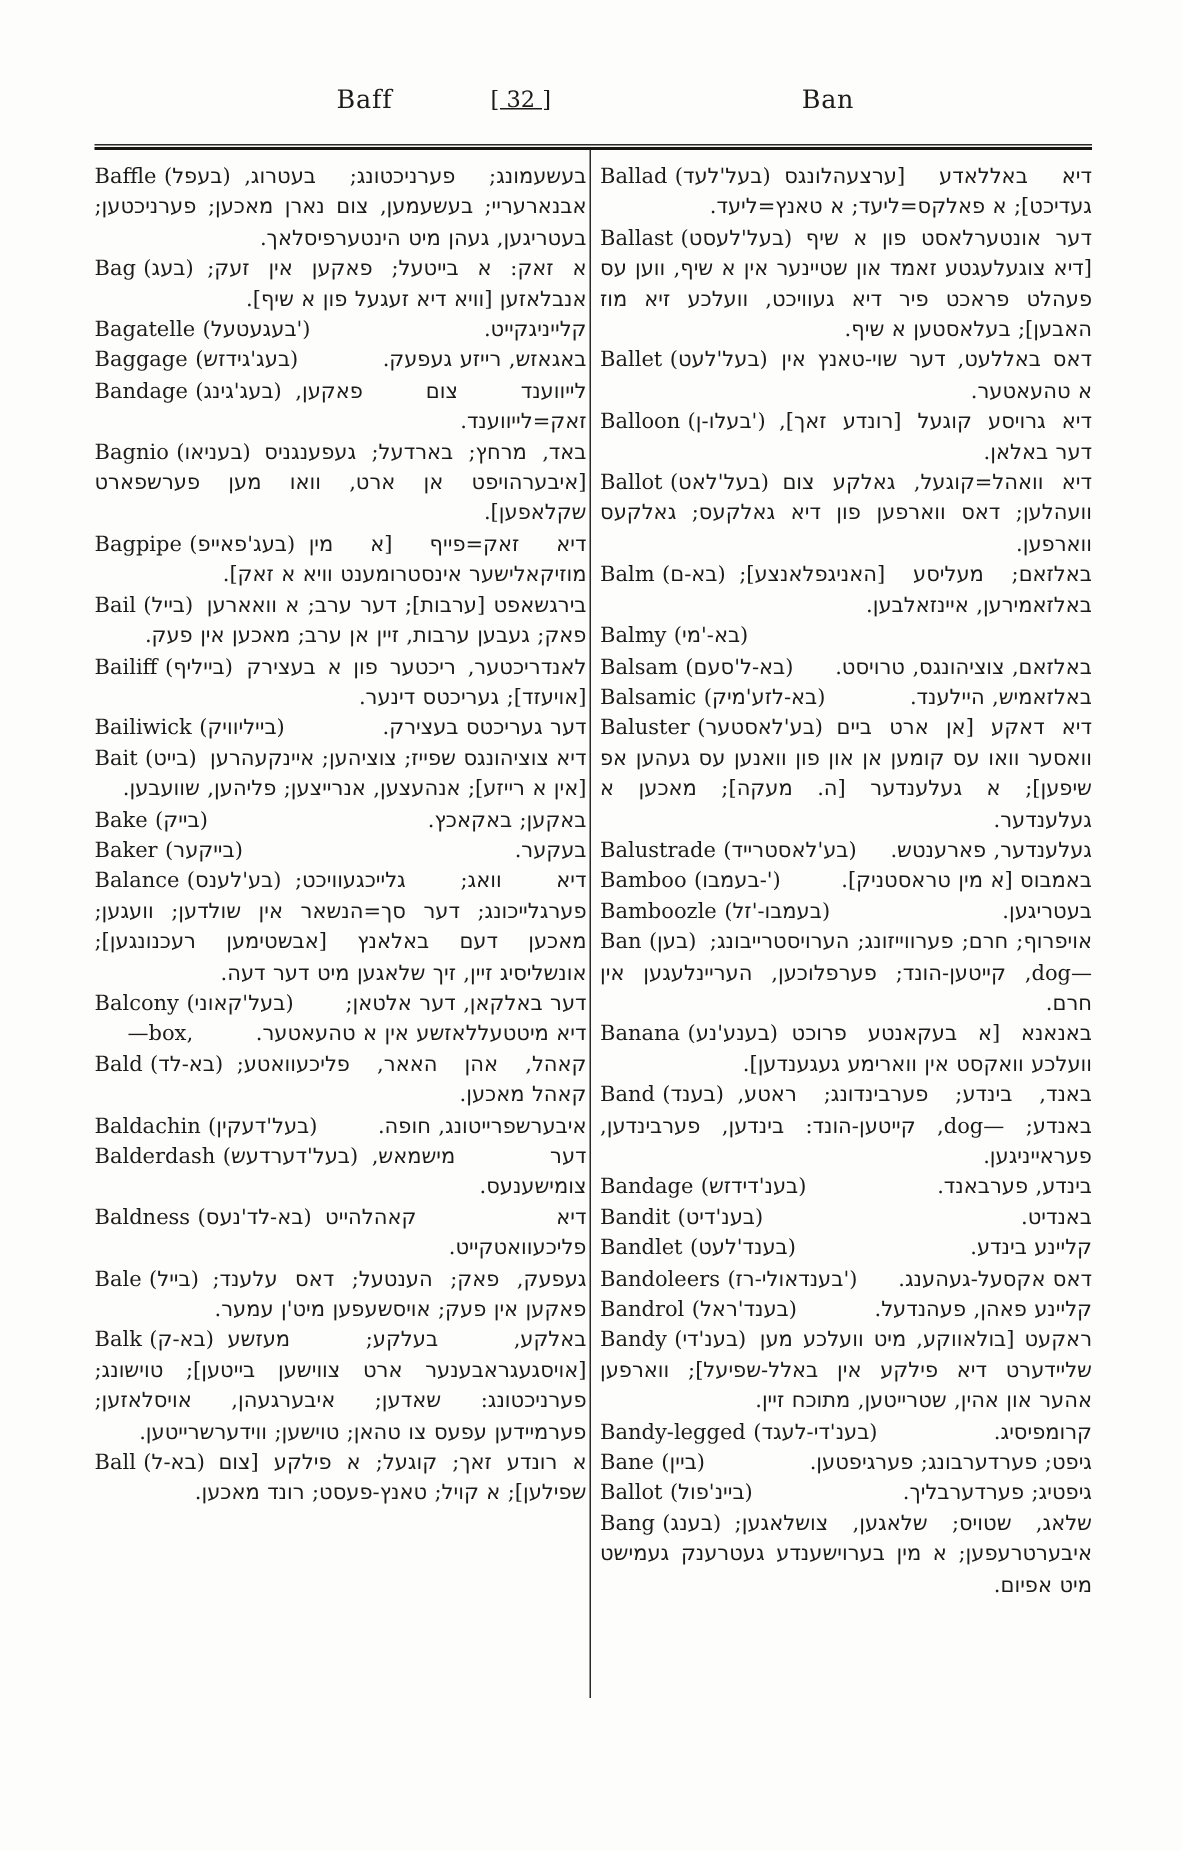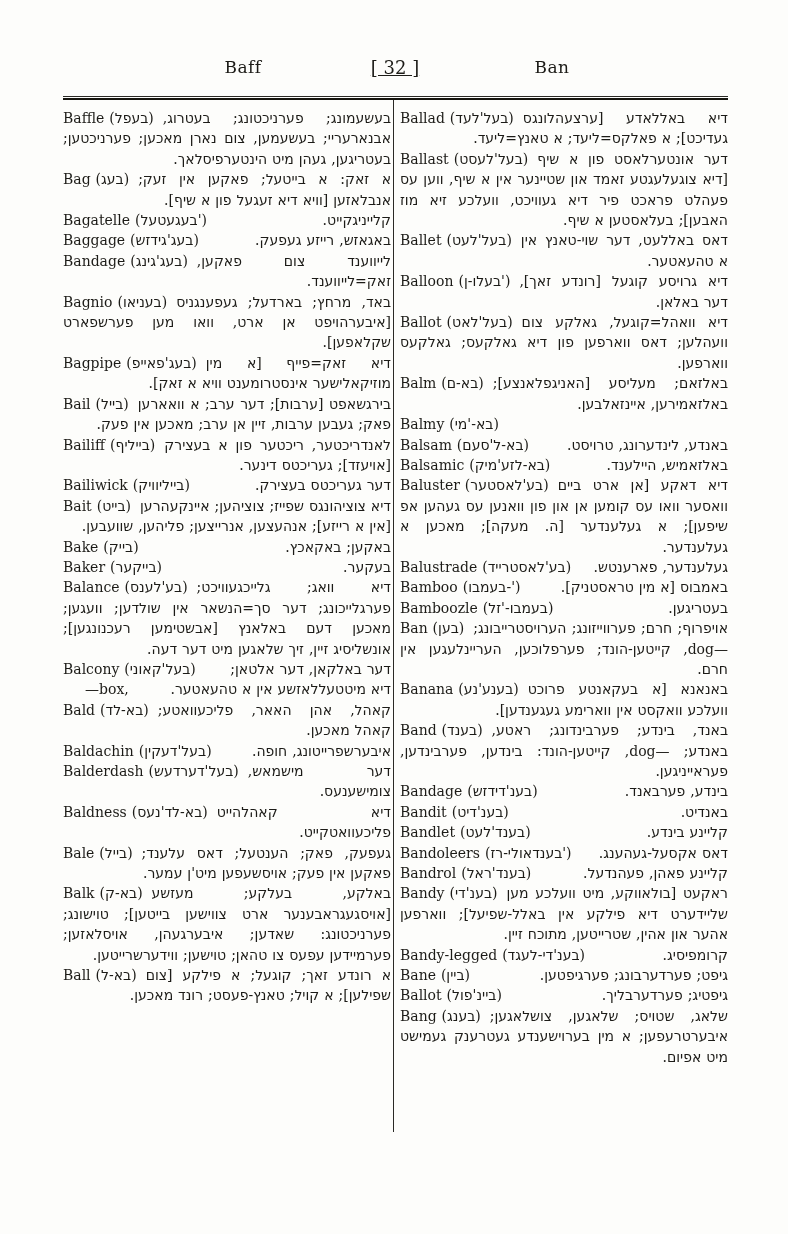--- a/index.html
+++ b/index.html
@@ -27,22 +27,21 @@
     left: 16px;
     width: 328px;
     text-align: center;
     font-size: 17px;
     letter-spacing: 0.5px;
   }
   .page-num {
     position: absolute;
     left: 264px;
     width: 136px;
-    text-align: center;
-    font-size: 18px;
+    font-size: 15px;
     text-decoration: underline;
   }
   .guide-right {
     position: absolute;
     right: 10px;
     width: 330px;
     text-align: center;
     font-size: 17px;
     letter-spacing: 0.5px;
   }
@@ -134,21 +133,21 @@
     <p class="entry"><span class="hw" dir="ltr">Ball (בא-ל)</span><span class="def">א רונדע זאך; קוגעל; א פילקע [צום שפילען]; א קויל; טאנץ-פעסט; רונד מאכען.</span></p>
   </div>
 <div class="col col-right" id="col-right">
     <p class="entry"><span class="hw" dir="ltr">Ballad (בעל'לעד)</span><span class="def">דיא באללאדע [ערצעהלונגס געדיכט]; א פאלקס=ליעד; א טאנץ=ליעד.</span></p>
     <p class="entry"><span class="hw" dir="ltr">Ballast (בעל'לעסט)</span><span class="def">דער אונטערלאסט פון א שיף [דיא צוגעלעגטע זאמד און שטיינער אין א שיף, ווען עס פעהלט פראכט פיר דיא געוויכט, וועלכע זיא מוז האבען]; בעלאסטען א שיף.</span></p>
     <p class="entry"><span class="hw" dir="ltr">Ballet (בעל'לעט)</span><span class="def">דאס באללעט, דער שוי-טאנץ אין א טהעאטער.</span></p>
     <p class="entry"><span class="hw" dir="ltr">Balloon (בעלו-ן')</span><span class="def">דיא גרויסע קוגעל [רונדע זאך], דער באלאן.</span></p>
     <p class="entry"><span class="hw" dir="ltr">Ballot (בעל'לאט)</span><span class="def">דיא וואהל=קוגעל, גאלקע צום וועהלען; דאס ווארפען פון דיא גאלקעס; גאלקעס ווארפען.</span></p>
     <p class="entry"><span class="hw" dir="ltr">Balm (בא-ם)</span><span class="def">באלזאם; מעליסע [האניגפלאנצע]; באלזאמירען, איינזאלבען.</span></p>
     <p class="entry"><span class="hw" dir="ltr">Balmy (בא-'מי)</span></p>
-    <p class="entry"><span class="hw" dir="ltr">Balsam (בא-ל'סעם)</span><span class="def">באנדע, לינדערונג, טרויסט.</span></p>
+    <p class="entry"><span class="hw" dir="ltr">Balsam (בא-ל'סעם)</span><span class="def">באלזאם, צוציהונגס, טרויסט.</span></p>
     <p class="entry"><span class="hw" dir="ltr">Balsamic (בא-לזע'מיק)</span><span class="def">באלזאמיש, היילענד.</span></p>
     <p class="entry"><span class="hw" dir="ltr">Baluster (בע'לאסטער)</span><span class="def">דיא דאקע [אן ארט ביים וואסער וואו עס קומען אן און פון וואנען עס געהען אפ שיפען]; א געלענדער [ה. מעקה]; מאכען א געלענדער.</span></p>
     <p class="entry"><span class="hw" dir="ltr">Balustrade (בע'לאסטרייד)</span><span class="def">געלענדער, פארענטש.</span></p>
     <p class="entry"><span class="hw" dir="ltr">Bamboo (בעמבו-')</span><span class="def">באמבוס [א מין טראסטניק].</span></p>
     <p class="entry"><span class="hw" dir="ltr">Bamboozle (בעמבו-'זל)</span><span class="def">בעטריגען.</span></p>
     <p class="entry"><span class="hw" dir="ltr">Ban (בען)</span><span class="def">אויפרוף; חרם; פערווייזונג; הערויסטרייבונג; —dog, קייטען-הונד; פערפלוכען, העריינלעגען אין חרם.</span></p>
     <p class="entry"><span class="hw" dir="ltr">Banana (בענע'נע)</span><span class="def">באנאנא [א בעקאנטע פרוכט וועלכע וואקסט אין ווארימע געגענדען].</span></p>
     <p class="entry"><span class="hw" dir="ltr">Band (בענד)</span><span class="def">באנד, בינדע; פערבינדונג; ראטע, באנדע; —dog, קייטען-הונד: בינדען, פערבינדען, פעראייניגען.</span></p>
     <p class="entry"><span class="hw" dir="ltr">Bandage (בענ'דידזש)</span><span class="def">בינדע, פערבאנד.</span></p>
     <p class="entry"><span class="hw" dir="ltr">Bandit (בענ'דיט)</span><span class="def">באנדיט.</span></p>

